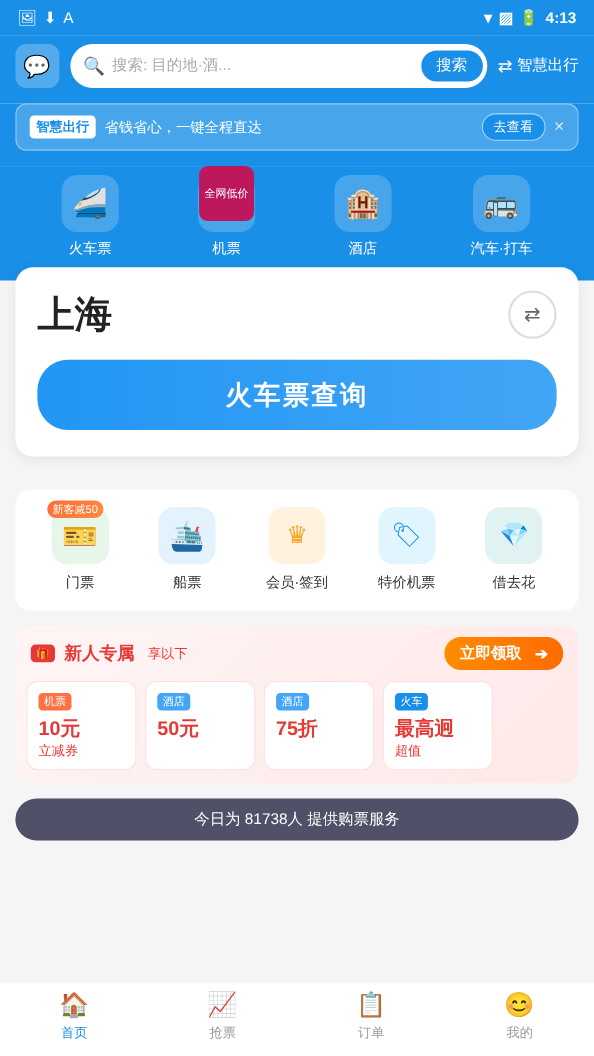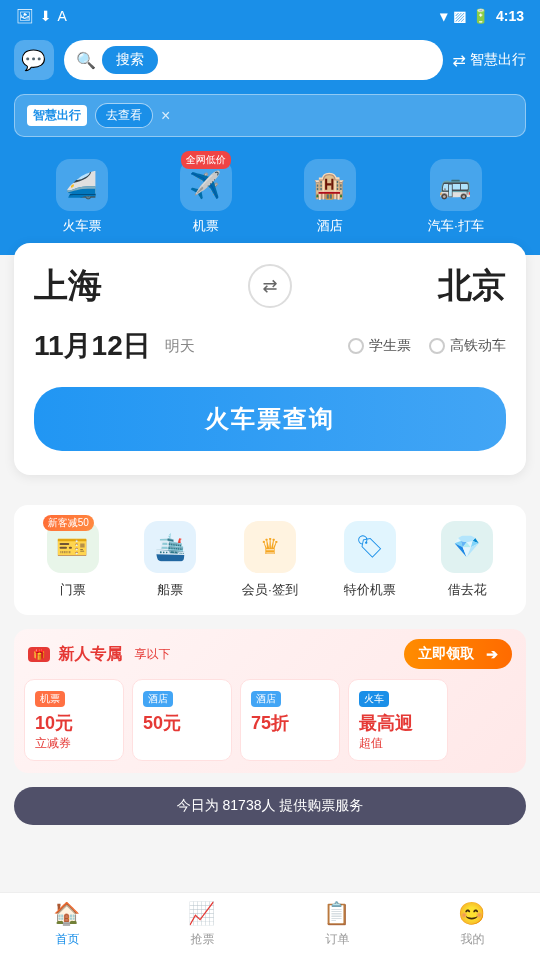--- a/index.html
+++ b/index.html
@@ -131,24 +131,24 @@
       width: 52px; height: 52px;
       background: rgba(255,255,255,0.2);
       border-radius: 14px;
       display: flex; align-items: center; justify-content: center;
       font-size: 26px;
     }
     .nav-label { color: white; font-size: 13px; }
     .badge-low-price {
       position: absolute;
       top: -8px; left: 50%; transform: translateX(-50%);
-      background: #ef4444;
+      background: #be185d;
       color: white;
       font-size: 10px;
-      padding: 2px 5px;
+      padding: 18px 5px;
       border-radius: 8px;
       white-space: nowrap;
     }
 
     
     .main-card {
       background: white;
       margin: -12px 14px 14px;
       border-radius: 16px;
       padding: 20px 20px 24px;
@@ -398,31 +398,33 @@
     <span>4:13</span>
   </div>
 </div>
 
 <div class="header">
   <div class="header-msg-btn">
     <span style="color:white; font-size:20px;">💬</span>
   </div>
   <div class="search-bar">
     <span style="color:#aaa;">🔍</span>
+    <span class="search-placeholder">搜索: 目的地·酒...</span>
     <button class="search-btn">搜索</button>
   </div>
   <div class="smart-travel">
     <span class="transfer-icon">⇄</span>
     <span>智慧出行</span>
   </div>
 </div>
 
 <div class="banner">
   <div class="banner-inner">
     <span class="banner-tag">智慧出行</span>
+    <span class="banner-text">省钱省心，一键全程直达</span>
     <button class="banner-check-btn">去查看</button>
     <span class="banner-close">×</span>
   </div>
 </div>
 
 <div class="nav-icons">
   <div class="nav-item">
     <div class="nav-icon-wrap">
       <div class="nav-icon-circle">🚄</div>
     </div>
@@ -448,35 +450,20 @@
     <span class="nav-label">汽车·打车</span>
   </div>
 </div>
 
 <div class="main-card">
   <div class="route-row">
     <span class="city-name">上海</span>
     <button class="swap-btn">
       <span>⇄</span>
     </button>
-    <span class="city-name">北京</span>
-  </div>
-  <div class="date-row">
-    <span class="date-main">11月12日</span>
-    <span class="date-sub">明天</span>
-    <div class="ticket-options">
-      <div class="ticket-option">
-        <div class="radio-circle"></div>
-        <span>学生票</span>
-      </div>
-      <div class="ticket-option">
-        <div class="radio-circle"></div>
-        <span>高铁动车</span>
-      </div>
-    </div>
   </div>
   <button class="search-train-btn">火车票查询</button>
 </div>
 
 <div class="services-section">
   <div class="services-grid">
     <div class="service-item">
       <div class="service-icon-wrap icon-green">
         <span>🎫</span>
         <span class="service-badge">新客减50</span>

